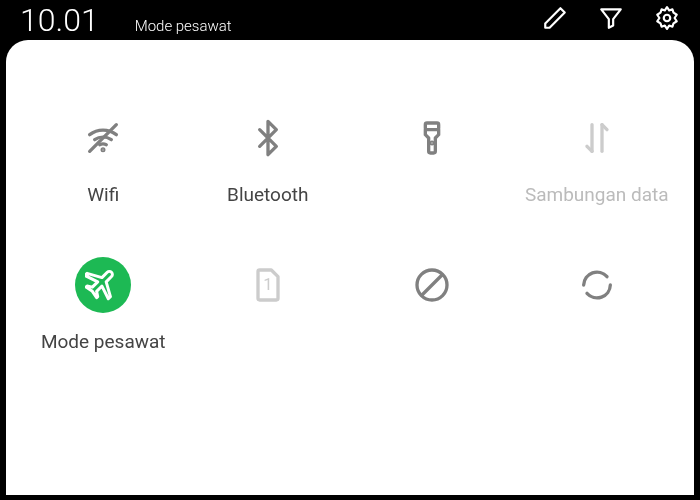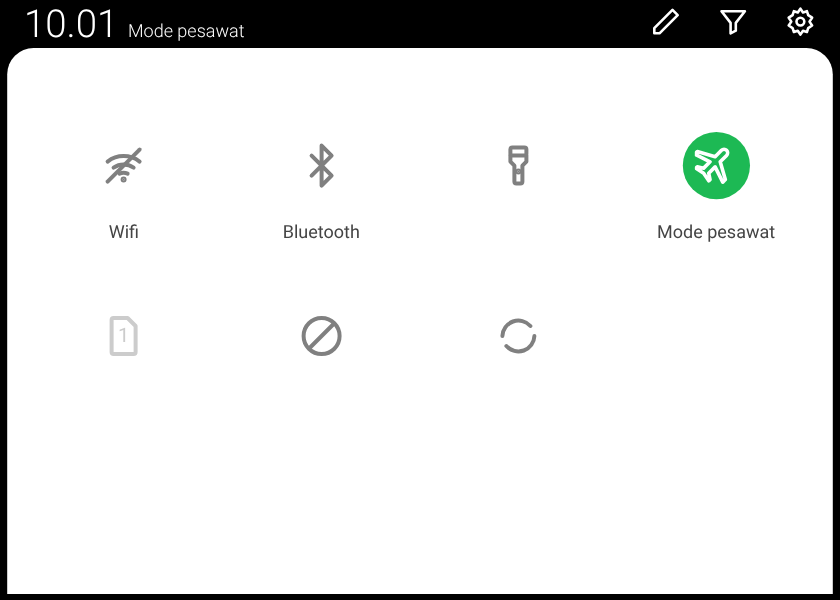--- a/index.html
+++ b/index.html
@@ -18,21 +18,21 @@
       display: flex;
       align-items: center;
       justify-content: space-between;
       padding: 0 20px;
       height: 40px;
       color: #fff;
     }
     .status-left {
       display: flex;
       align-items: baseline;
-      gap: 8px;
+      gap: 36px;
       justify-content: flex-end;
     }
     .clock {
       font-size: 32px;
       font-weight: 300;
     }
     .status-text {
       font-size: 15px;
       font-weight: 300;
     }
@@ -64,21 +64,21 @@
       height: 56px;
       display: flex;
       align-items: center;
       justify-content: center;
       border-radius: 50%;
     }
     .icon-wrap.active {
       background: #1db954;
     }
     .tile-label {
-      font-size: 15px;
+      font-size: 19px;
       color: #444;
       text-align: right;
       line-height: 1.2;
     }
     .tile-label.disabled {
       color: #bbb;
     }
     svg {
       stroke: #808080;
       stroke-width: 2;
@@ -149,20 +149,33 @@
     <div class="tile">
       <div class="icon-wrap">
         <svg width="40" height="40" viewBox="0 0 24 24">
             <rect x="8" y="3" width="8" height="4" rx="1"></rect>
             <path d="M8 7v3l2 2v8a1 1 0 0 0 1 1h2a1 1 0 0 0 1-1v-8l2-2V7"></path>
             <circle cx="12" cy="15" r="0.5" fill="#808080"></circle>
           </svg>
       </div>
     </div>
 
+    <div class="tile">
+      <div class="icon-wrap">
+        <svg width="40" height="40" viewBox="0 0 24 24" style="stroke:#ccc">
+            <path d="M9 4v16"></path>
+            <path d="M6 7l3-3 3 3" style="stroke:none"></path>
+            <path d="M9 4l-3 3M9 4l3 3" style="display:none"></path>
+            <path d="M9 20l-3-3"></path>
+            <path d="M15 4v16"></path>
+            <path d="M15 4l3 3"></path>
+          </svg>
+      </div>
+      <span class="tile-label disabled">Sambungan data</span>
+    </div>
 
     <div class="tile">
       <div class="icon-wrap active">
         <svg width="36" height="36" viewBox="0 0 24 24">
             <path d="M21 14l-9-5V4a2 2 0 0 0-4 0v5l-9 5v2l9-3v5l-3 2v1l5-1 5 1v-1l-3-2v-5l9 3v-2z" transform="rotate(45 12 12)"></path>
           </svg>
       </div>
       <span class="tile-label">Mode pesawat</span>
     </div>
 

